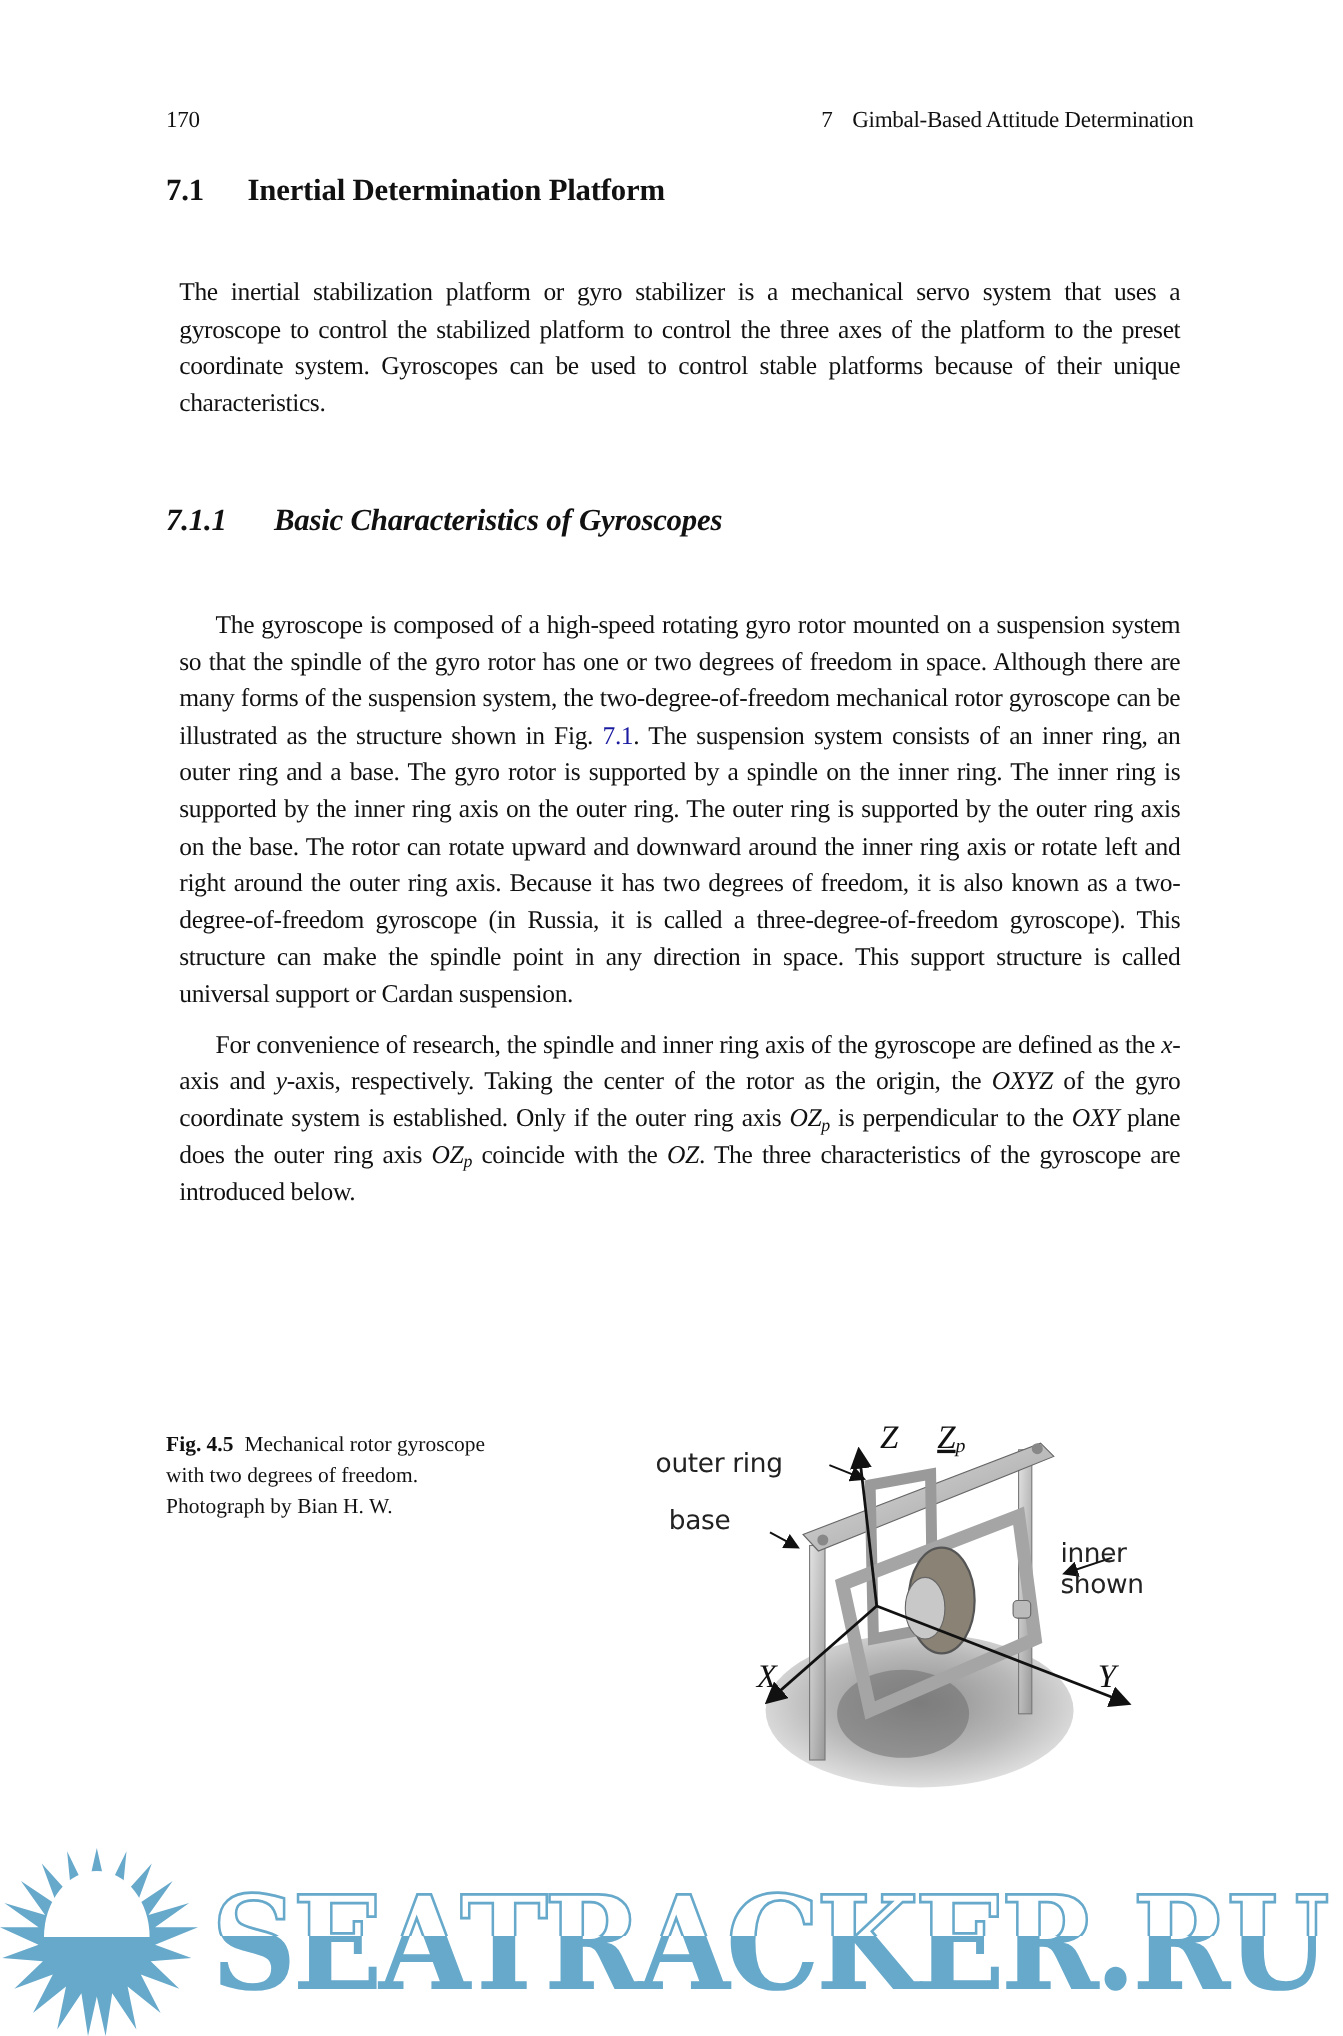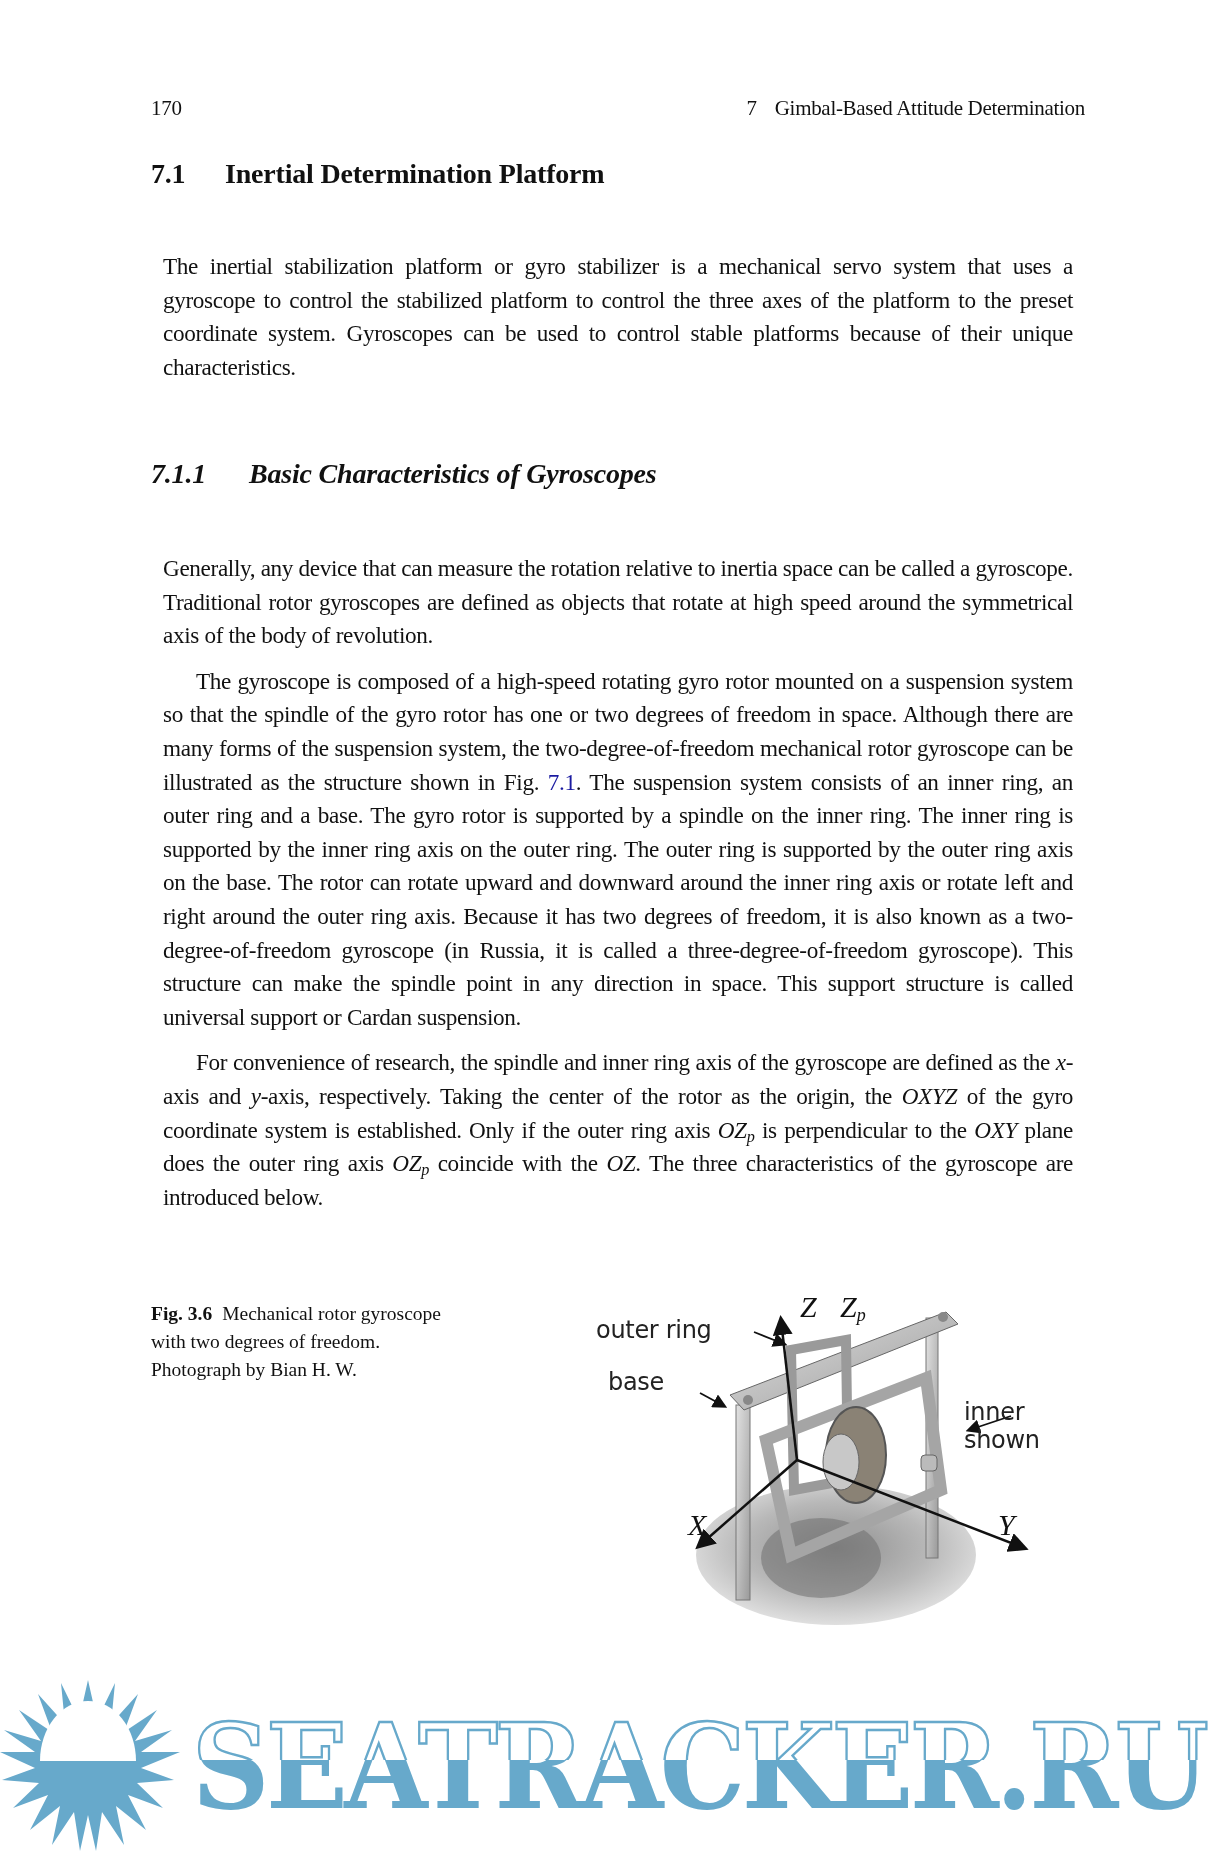--- a/index.html
+++ b/index.html
@@ -33,26 +33,25 @@
 
 <h1 class="section-title"><span class="num">7.1</span><span>Inertial Determination Platform</span></h1>
 
 <div class="para-block" style="top:238px;">
   <p>The inertial stabilization platform or gyro stabilizer is a mechanical servo system that uses a gyroscope to control the stabilized platform to control the three axes of the platform to the preset coordinate system. Gyroscopes can be used to control stable platforms because of their unique characteristics.</p>
 </div>
 
 <h2 class="subsection-title"><span class="num">7.1.1</span><span>Basic Characteristics of Gyroscopes</span></h2>
 
 <div class="para-block" style="top:540px;">
-  <p>Generally, any device that can measure the rotation relative to inertia space can be called a gyroscope. Traditional rotor gyroscopes are defined as objects that rotate at high speed around the symmetrical axis of the body of revolution.</p>
   <p class="indent"><span>The gyroscope is composed of a high-speed rotating gyro rotor mounted on a suspension system so that the spindle of the gyro rotor has one or two degrees of freedom in space. Although there are many forms of the suspension system, the two-degree-of-freedom mechanical rotor gyroscope can be illustrated as the structure shown in Fig. </span><a class="link">7.1</a><span>. The suspension system consists of an inner ring, an outer ring and a base. The gyro rotor is supported by a spindle on the inner ring. The inner ring is supported by the inner ring axis on the outer ring. The outer ring is supported by the outer ring axis on the base. The rotor can rotate upward and downward around the inner ring axis or rotate left and right around the outer ring axis. Because it has two degrees of freedom, it is also known as a two-degree-of-freedom gyroscope (in Russia, it is called a three-degree-of-freedom gyroscope). This structure can make the spindle point in any direction in space. This support structure is called universal support or Cardan suspension.</span></p>
   <p class="indent"><span>For convenience of research, the spindle and inner ring axis of the gyroscope are defined as the </span><i>x</i><span>-axis and </span><i>y</i><span>-axis, respectively. Taking the center of the rotor as the origin, the </span><i>OXYZ</i><span> of the gyro coordinate system is established. Only if the outer ring axis </span><i><span>OZ</span><sub>p</sub></i><span> is perpendicular to the </span><i>OXY</i><span> plane does the outer ring axis </span><i><span>OZ</span><sub>p</sub></i><span> coincide with the </span><i>OZ</i><span>. The three characteristics of the gyroscope are introduced below.</span></p>
 </div>
 
-<p class="fig-caption"><span class="label">Fig. 3.6</span><span>Mechanical rotor gyroscope with two degrees of freedom. Photograph by Bian H. W.</span></p>
+<p class="fig-caption"><span class="label">Fig. 4.5</span><span>Mechanical rotor gyroscope with two degrees of freedom. Photograph by Bian H. W.</span></p>
 
 <div class="figure">
   <svg width="490" height="350" viewBox="0 0 490 350">
     <defs>
       <radialGradient id="disc" cx="50%" cy="45%" r="60%">
         <stop offset="0%" stop-color="#8e8e8e"></stop>
         <stop offset="55%" stop-color="#b8b8b8"></stop>
         <stop offset="100%" stop-color="#e8e8e8"></stop>
       </radialGradient>
       <linearGradient id="metal" x1="0" y1="0" x2="1" y2="1">
@@ -87,21 +86,21 @@
     <line x1="201" y1="170" x2="428" y2="258" stroke="#111" stroke-width="2.5" marker-end="url(#arr)"></line>
 
     <line x1="158" y1="42" x2="188" y2="54" stroke="#111" stroke-width="1.8" marker-end="url(#arr)"></line>
     <line x1="104" y1="103" x2="128" y2="116" stroke="#111" stroke-width="1.8" marker-end="url(#arr)"></line>
     <line x1="415" y1="126" x2="373" y2="140" stroke="#111" stroke-width="1.8" marker-end="url(#arr)"></line>
   </svg>
   <span class="fig-label" style="left:0px; top:26px;">outer ring</span>
   <span class="fig-label" style="left:12px; top:78px;">base</span>
   <span class="fig-label" style="left:368px; top:108px;">inner shown</span>
   <span class="axis-label" style="left:204px; top:0px;">Z</span>
-  <span class="axis-label" style="left:244px; top:0px;"><span>Z</span><sub style="font-size:18px;">p</sub></span>
+  <span class="axis-label" style="left:256px; top:0px;text-decoration:underline;"><span>Z</span><sub style="font-size:18px;">p</sub></span>
   <span class="axis-label" style="left:92px; top:218px;">X</span>
   <span class="axis-label" style="left:402px; top:218px;">Y</span>
 </div>
 
 <div class="watermark">
   <svg width="1221" height="171" viewBox="0 0 1221 171">
     <defs>
       <clipPath id="lowerHalf">
           <rect x="0" y="80" width="1221" height="100"></rect>
         </clipPath>

